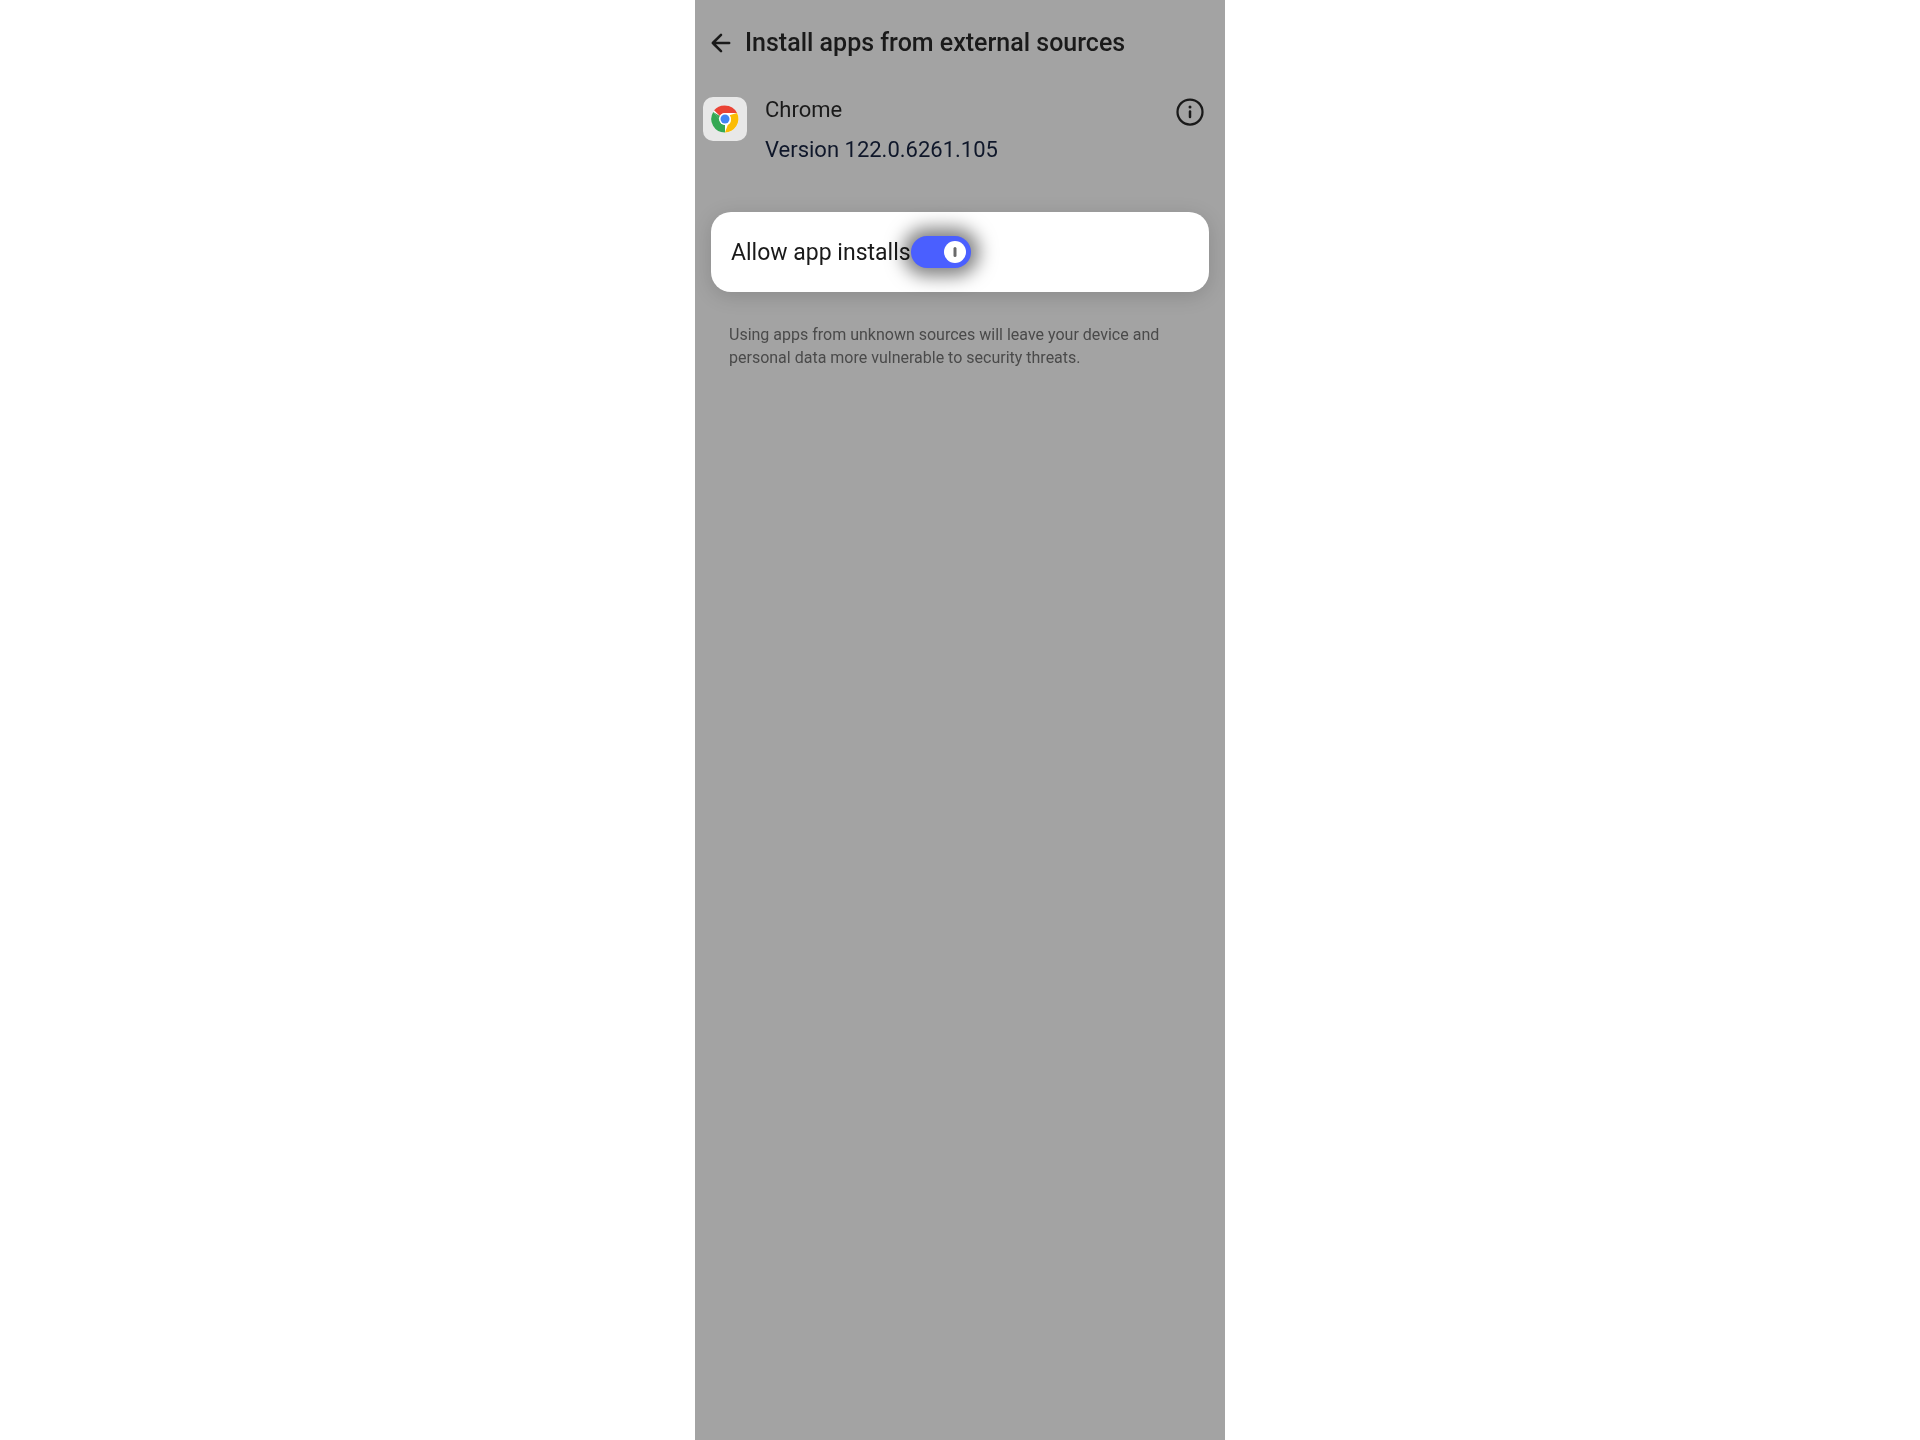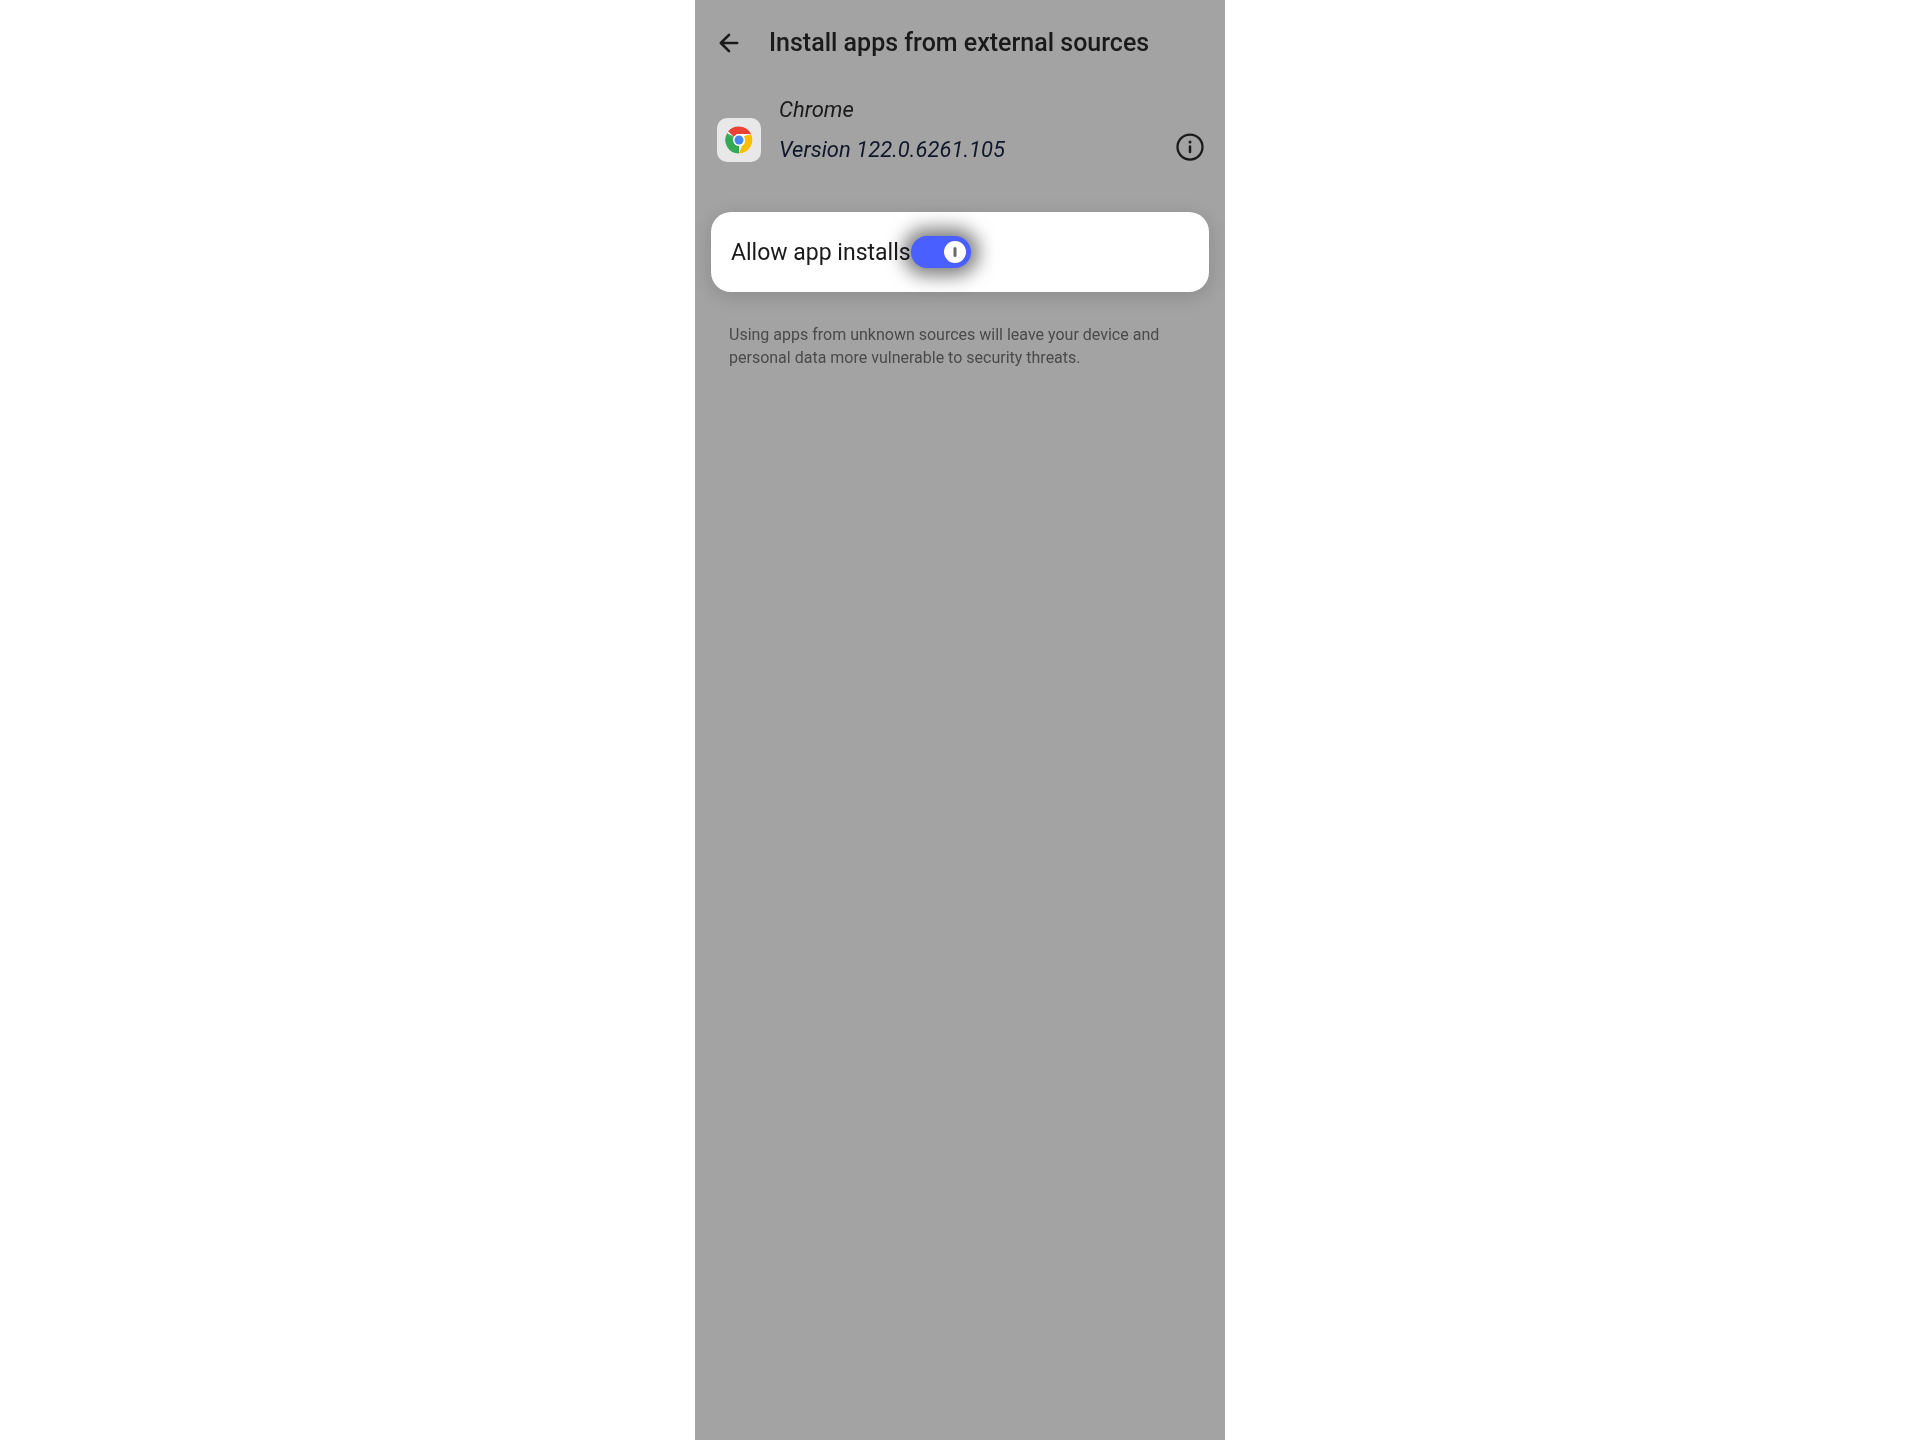--- a/index.html
+++ b/index.html
@@ -18,42 +18,41 @@
     .device-frame {
       width: 530px;
       height: 100%;
       background: #a3a3a3;
       position: relative;
       overflow: hidden;
     }
     .header {
       display: flex;
       align-items: center;
-      padding: 28px 20px 18px 20px;
-      gap: 26px;
+      padding: 28px 20px 18px 12px;
+      gap: 10px;
     }
     .back-arrow {
       width: 28px;
       height: 28px;
       display: flex;
       align-items: center;
       justify-content: center;
       cursor: pointer;
     }
     .page-title {
       font-size: 25px;
       font-weight: 500;
       color: #1a1a1a;
     }
     .app-row {
       display: flex;
-      align-items: flex-end;
-      padding: 22px 20px 22px 22px;
+      align-items: flex-start;
+      padding: 22px 20px 22px 8px;
       gap: 18px;
-      font-style: italic;
     }
     .app-icon {
       width: 44px;
       height: 44px;
       background: #e8e8e8;
       border-radius: 10px;
       display: flex;
       align-items: center;
       justify-content: center;
       flex-shrink: 0;

